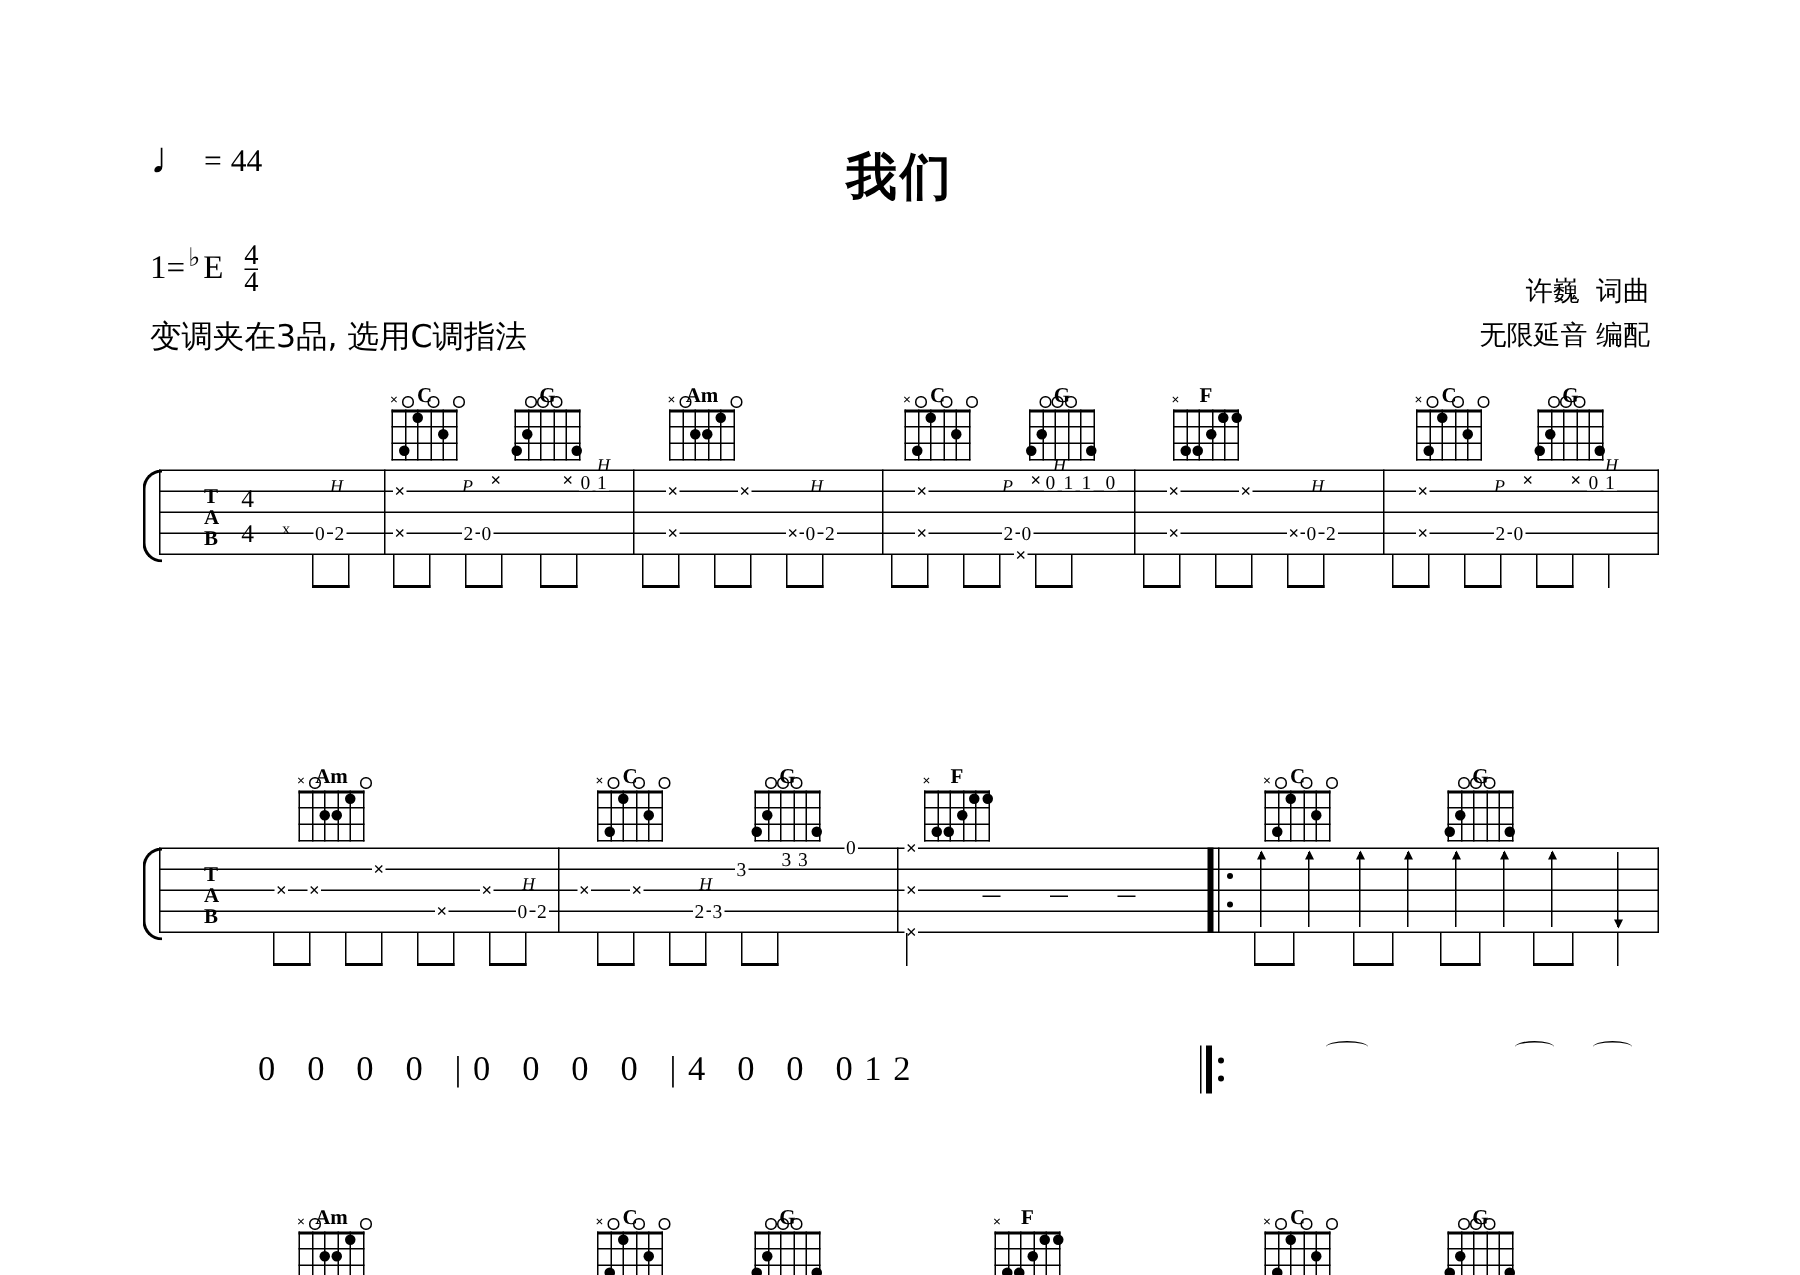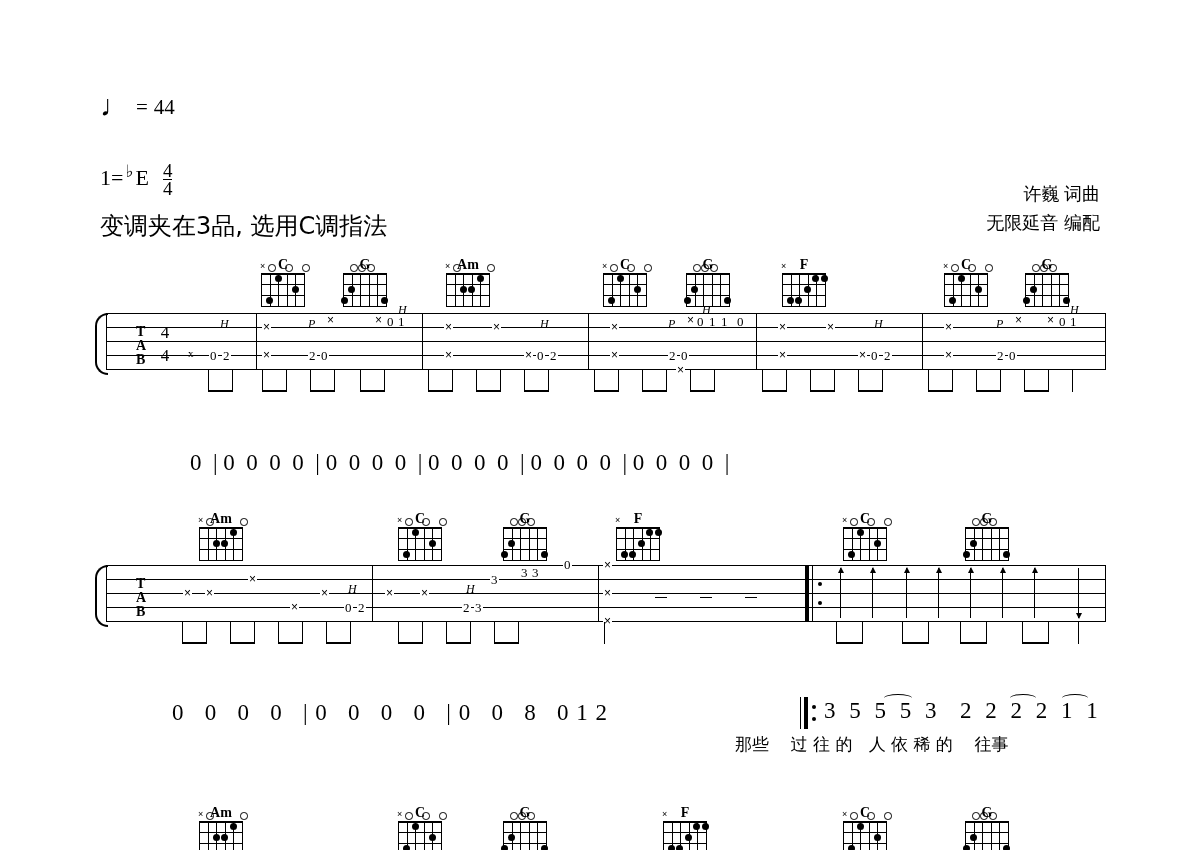--- a/index.html
+++ b/index.html
@@ -57,21 +57,21 @@
     font-size: 19px;
     margin-left: 12px;
     position: relative;
     top: -3px;
   }
   .timesig .num { display: block; }
   .timesig .den { display: block; border-top: 1.5px solid #000; padding-top: 0px;}
   .capo {
     position: absolute;
     left: 100px; top: 210px;
-    font-size: 24px;
+    font-size: 21px;
     font-family: "DejaVu Sans", sans-serif;
   }
   .title {
     position: absolute;
     left: 0; top: 95px;
     width: 1200px;
     text-align: center;
     font-size: 34px;
     font-weight: bold;
     font-family: "DejaVu Sans", sans-serif;
@@ -82,21 +82,21 @@
     left: 0; top: 145px;
     width: 1200px;
     text-align: center;
     font-size: 18px;
     font-family: "DejaVu Sans", sans-serif;
   }
   .credit1 {
     position: absolute;
     right: 100px; top: 182px;
     font-size: 18px;
-    font-family: Liberation Serif, serif;
+    font-family: Liberation Mono, monospace;
   }
   .credit2 {
     position: absolute;
     right: 100px; top: 211px;
     font-size: 18px;
     font-family: "DejaVu Sans", sans-serif;
   }
   
   .system { position: absolute; }
   .tabline {
@@ -288,20 +288,21 @@
     <span>1=</span>
     <span class="flat">♭</span>
     <span>E</span>
     <span class="timesig">
       <span class="num">4</span>
       <span class="den">4</span>
     </span>
   </div>
 
   <div class="capo">变调夹在3品, 选用C调指法</div>
+  <div class="title">我们</div>
   <div class="credit1">许巍  词曲</div>
   <div class="credit2">无限延音  编配</div>
 
   <div class="system" style="left:0;top:0;width:1200px;height:500px;">
 
     <div class="chord" style="left:258px;top:258px;">
       <div class="cname">C</div>
       <div class="grid">
         <div class="nut"></div>
         <div class="vstr" style="left:0"></div>
@@ -602,21 +603,20 @@
       <div class="beam" style="left:928px;top:390px;width:25px;"></div>
       <div class="stem" style="left:976px;top:370px;height:22px;"></div>
         <div class="stem" style="left:1000px;top:370px;height:22px;"></div>
       <div class="beam" style="left:976px;top:390px;width:25px;"></div>
       <div class="stem" style="left:1024px;top:370px;height:22px;"></div>
         <div class="stem" style="left:1048px;top:370px;height:22px;"></div>
       <div class="beam" style="left:1024px;top:390px;width:25px;"></div>
       <div class="stem" style="left:1072px;top:370px;height:22px;"></div>
     </div>
 
-    <div class="rhythm-row" style="left:190px;top:450px;">0  | 0  0  0  0  | 0  0  0  0  | 0  0  0  0  | 0  0  0  0  | 0  0  0  0  |</div>
   </div>
 
   <div class="system" style="left:0;top:0;width:1200px;height:300px;">
 
     <div class="chord" style="left:196px;top:512px;">
       <div class="cname">Am</div>
       <div class="grid">
         <div class="nut"></div>
         <div class="vstr" style="left:0"></div>
           <div class="vstr" style="left:8.6px"></div>
@@ -834,35 +834,33 @@
       <div class="beam" style="left:902px;top:642px;width:27px;"></div>
       <div class="stem" style="left:960px;top:622px;height:22px;"></div>
         <div class="stem" style="left:986px;top:622px;height:22px;"></div>
       <div class="beam" style="left:960px;top:642px;width:27px;"></div>
       <div class="stem" style="left:1022px;top:622px;height:22px;"></div>
         <div class="stem" style="left:1048px;top:622px;height:22px;"></div>
       <div class="beam" style="left:1022px;top:642px;width:27px;"></div>
       <div class="stem" style="left:1078px;top:622px;height:22px;"></div>
     </div>
 
-    <div class="rhythm-row" style="left:172px;top:700px;letter-spacing:1px;">0   0   0   0   | 0   0   0   0   | 0   0   8   0 1 2</div>
+    <div class="rhythm-row" style="left:172px;top:700px;letter-spacing:1px;">0   0   0   0   | 0   0   0   0   | 4   0   0   0 1 2</div>
 
     <div class="repeat-start" style="left:800px;top:697px;width:20px;height:32px;">
       <div class="thin" style="left:0;top:0;height:32px;"></div>
       <div class="thick" style="left:4px;top:0;height:32px;"></div>
       <div class="d1" style="left:12px;top:8px;"></div>
       <div class="d2" style="left:12px;top:20px;"></div>
     </div>
 
-    <div class="numrow" style="left:824px;top:698px;letter-spacing:4px;">3 5 5 5 3  2 2 2 2 1 1</div>
     <div class="slurline" style="left:884px;top:694px;width:28px;"></div>
     <div class="slurline" style="left:1010px;top:694px;width:26px;"></div>
     <div class="slurline" style="left:1062px;top:694px;width:26px;"></div>
 
-    <div class="lyric-row" style="left:735px;top:733px;">那些    过 往 的   人 依 稀 的    往事</div>
   </div>
 
   <div class="system" style="left:0;top:0;width:1200px;height:60px;">
     <div class="chord" style="left:196px;top:806px;">
       <div class="cname">Am</div>
       <div class="grid">
         <div class="nut"></div>
         <div class="vstr" style="left:0"></div>
           <div class="vstr" style="left:8.6px"></div>
         <div class="vstr" style="left:17.2px"></div>

